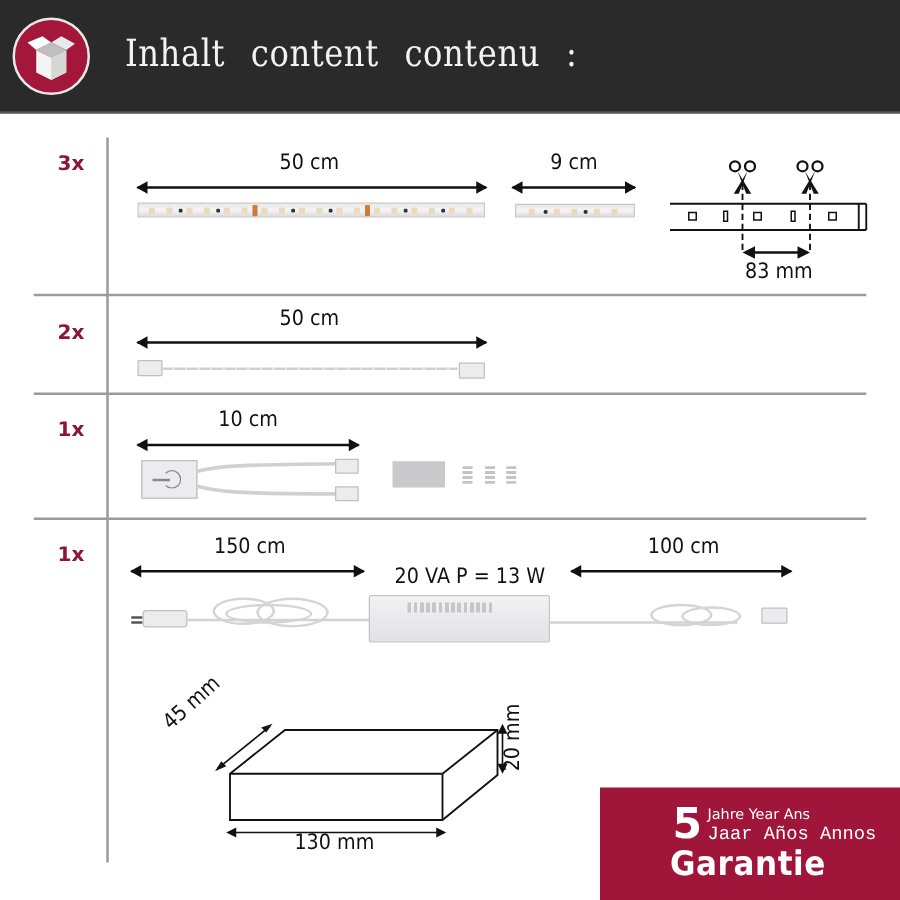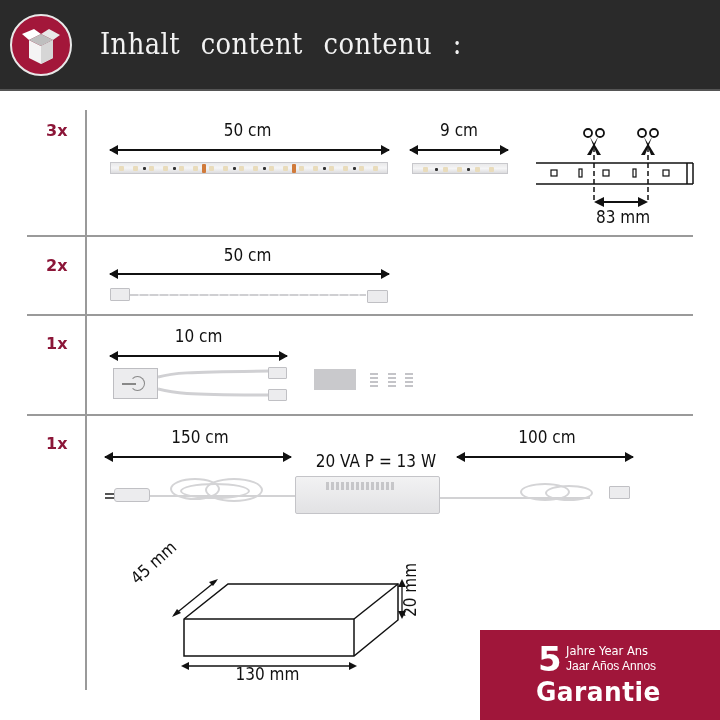--- a/index.html
+++ b/index.html
@@ -41,21 +41,21 @@
     .touch-bar { position: absolute; left: 8px; top: 14px; width: 14px; height: 1.5px; background: #888; }
 
     .tape { position: absolute; left: 314px; top: 369px; width: 42px; height: 21px; background: #c9c9cc; }
     .clip { position: absolute; top: 373px; width: 8px; height: 14px; background: repeating-linear-gradient(#c4c4c8 0 2px, transparent 2px 4px); }
 
     .box-svg { position: absolute; left: 130px; top: 555px; }
 
     .badge { position: absolute; left: 480px; top: 630px; width: 240px; height: 90px; background: #a0163a; color: #fff; }
     .badge-num { position: absolute; left: 58px; top: 12px; font-size: 34px; font-weight: bold; font-family: "DejaVu Sans", sans-serif; line-height: 1; }
     .badge-l1 { position: absolute; left: 86px; top: 14px; font-size: 11.5px; font-family: "DejaVu Sans", sans-serif; }
-    .badge-l2 { position: absolute; left: 86px; top: 29px; font-size: 12px; font-family: Liberation Sans, sans-serif; }
+    .badge-l2 { position: absolute; left: 86px; top: 29px; font-size: 15px; font-family: Liberation Mono, monospace; }
     .badge-main { position: absolute; left: 56px; top: 46px; font-size: 27px; font-weight: bold; font-family: "DejaVu Sans", sans-serif; letter-spacing: 0.5px; transform: scaleX(0.92); transform-origin: left; }
   </style>
 </head>
 <body>
 
 <div class="header">
   <div class="logo">
     <svg width="58" height="58" viewBox="0 0 58 58">
       <polygon points="17,24 29,30 41,24 41,42 29,48 17,42" fill="#f4f4f4"></polygon>
       <polygon points="29,30 41,24 41,42 29,48" fill="#d6d6d6"></polygon>

